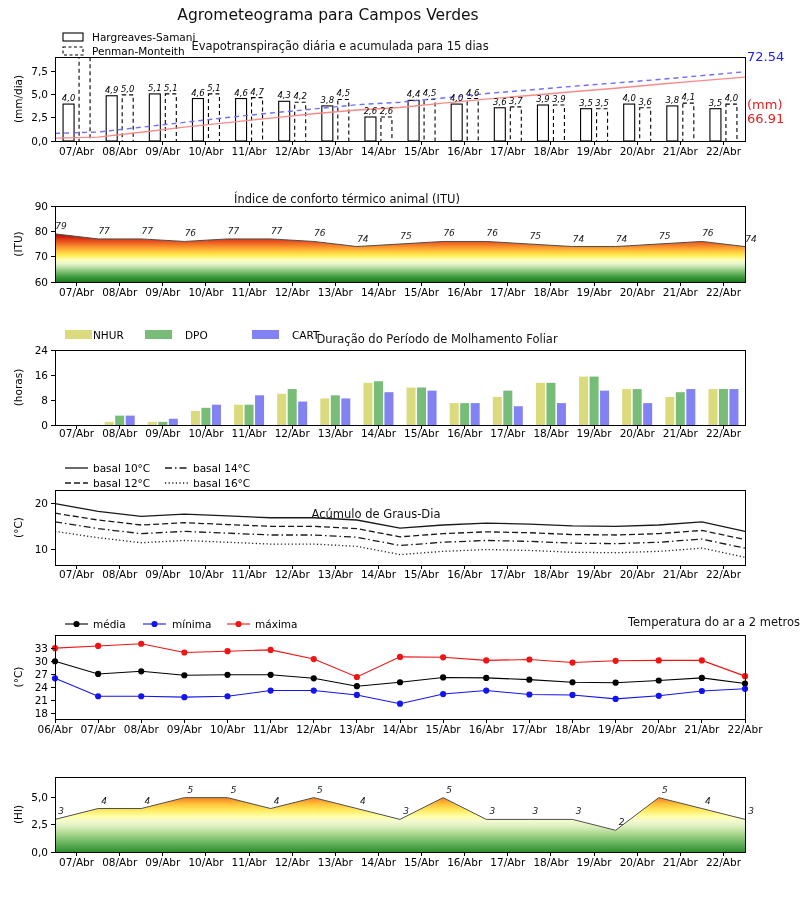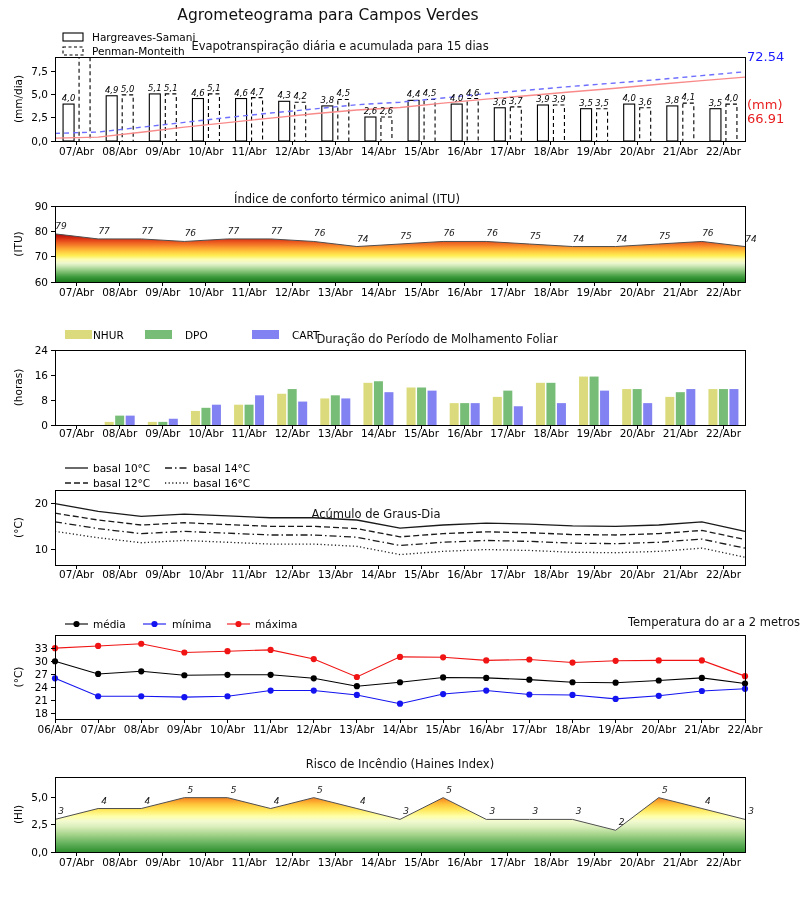--- a/index.html
+++ b/index.html
@@ -24,21 +24,20 @@
 <body>
 
 <div class="stage">
   <div class="main-title">Agrometeograma para Campos Verdes</div>
 
   <div class="panel-title t1">Evapotranspiração diária e acumulada para 15 dias</div>
   <div class="panel-title t2">Índice de conforto térmico animal (ITU)</div>
   <div class="panel-title t3">Duração do Período de Molhamento Foliar</div>
   <div class="panel-title t4">Acúmulo de Graus-Dia</div>
   <div class="panel-title t5">Temperatura do ar a 2 metros</div>
-  <div class="panel-title t6">Risco de Incêndio (Haines Index)</div>
 
   <div class="acc-label acc-blue">72.54</div>
   <div class="acc-label acc-red">66.91</div>
   <div class="acc-label acc-unit">(mm)</div>
 
   <svg id="svg0" class="panel" width="800" height="140" style="top:28px">
       <defs>
         <clipPath id="clip0">
           <rect x="55" y="29" width="690" height="84"></rect>
         </clipPath>

